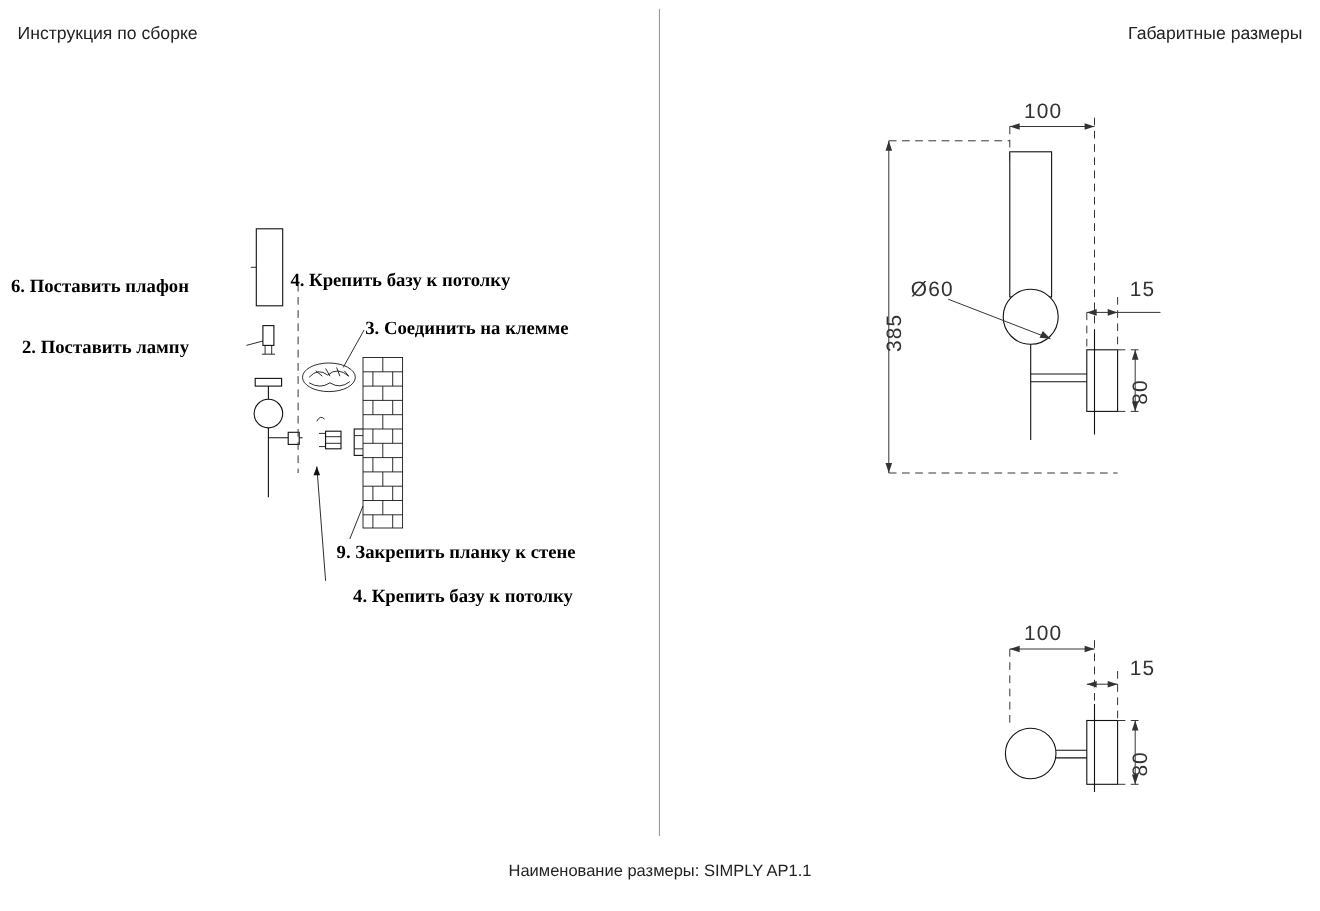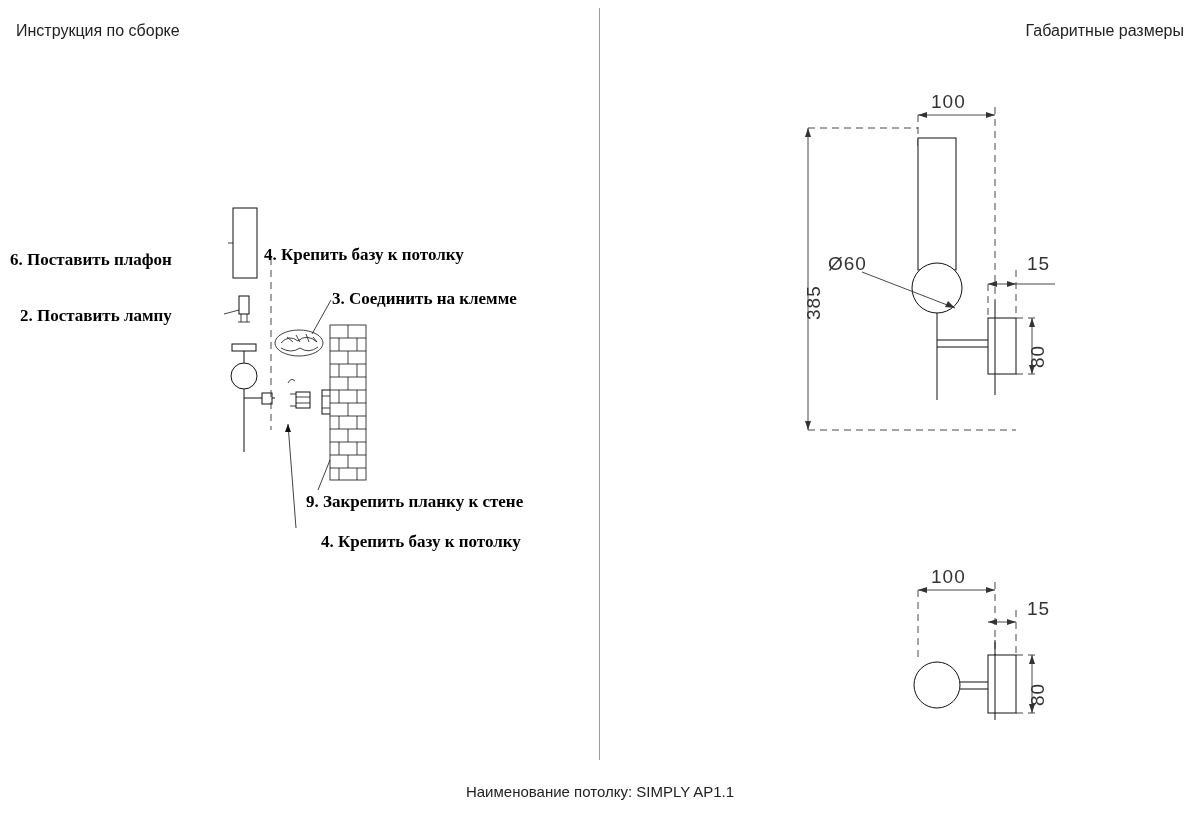--- a/index.html
+++ b/index.html
@@ -250,14 +250,14 @@
     <div class="dimtxt rot" style="left:203px;top:320px;">385</div>
     <div class="dimtxt" style="left:228px;top:253px;">Ø60</div>
     <div class="dimtxt" style="left:427px;top:253px;">15</div>
     <div class="dimtxt rot" style="left:427px;top:368px;">80</div>
 
     <div class="dimtxt" style="left:331px;top:566px;">100</div>
     <div class="dimtxt" style="left:427px;top:598px;">15</div>
     <div class="dimtxt rot" style="left:427px;top:706px;">80</div>
   </div>
 
-  <div class="footer">Наименование потолку: SIMPLY AP1.1</div>
+  <div class="footer">Наименование размеры: SIMPLY AP1.1</div>
 </div>
 
 </body></html>

